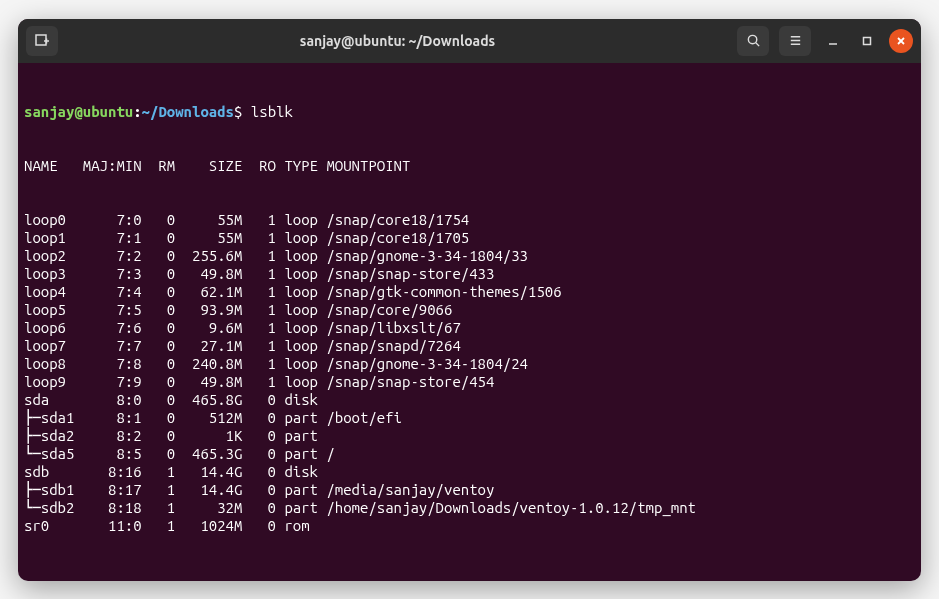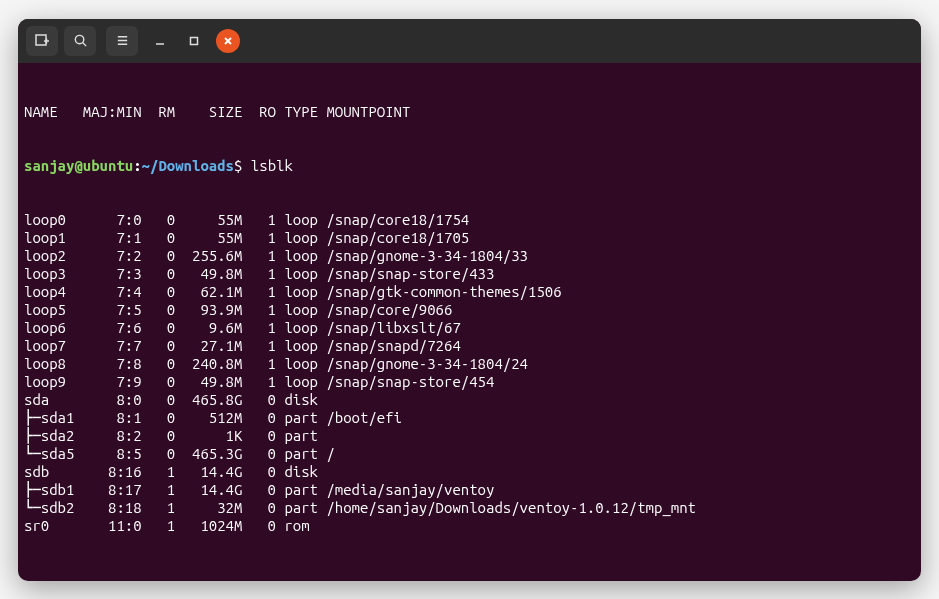--- a/index.html
+++ b/index.html
@@ -88,20 +88,21 @@
   <div class="titlebar">
     <div class="tb-left">
       <div class="sq-btn">
         <svg width="16" height="16" viewBox="0 0 16 16">
             <rect x="2" y="2" width="10" height="10" fill="none" stroke="#ddd" stroke-width="1.5"></rect>
             <line x1="10" y1="8" x2="15" y2="8" stroke="#ddd" stroke-width="1.5"></line>
             <line x1="12.5" y1="5.5" x2="12.5" y2="10.5" stroke="#ddd" stroke-width="1.5"></line>
           </svg>
       </div>
     </div>
+    <div class="tb-title">sanjay@ubuntu: ~/Downloads</div>
     <div class="tb-right">
       <div class="sq-btn">
         <svg width="15" height="15" viewBox="0 0 16 16">
             <circle cx="7" cy="7" r="4.5" fill="none" stroke="#ddd" stroke-width="1.5"></circle>
             <line x1="10.5" y1="10.5" x2="14" y2="14" stroke="#ddd" stroke-width="1.5"></line>
           </svg>
       </div>
       <div class="sq-btn">
         <svg width="15" height="15" viewBox="0 0 16 16">
             <line x1="3" y1="4" x2="13" y2="4" stroke="#ddd" stroke-width="1.5"></line>
@@ -122,17 +123,17 @@
       <div class="win-btn close">
         <svg width="12" height="12" viewBox="0 0 12 12">
             <line x1="3" y1="3" x2="9" y2="9" stroke="#fff" stroke-width="1.8"></line>
             <line x1="9" y1="3" x2="3" y2="9" stroke="#fff" stroke-width="1.8"></line>
           </svg>
       </div>
     </div>
   </div>
 
   <div class="terminal">
+    <div class="row"><span class="user">sanjay@ubuntu</span><span class="colon">:</span><span class="path">~/Downloads</span><span class="dollar">$</span> <span class="cmd">lsblk</span></div>
     <div class="row" id="header-row">NAME   MAJ:MIN  RM    SIZE  RO TYPE MOUNTPOINT</div>
-    <div class="row"><span class="user">sanjay@ubuntu</span><span class="colon">:</span><span class="path">~/Downloads</span><span class="dollar">$</span> <span class="cmd">lsblk</span></div>
     <div id="rows-container"><div class="row">loop0      7:0   0     55M   1 loop /snap/core18/1754</div><div class="row">loop1      7:1   0     55M   1 loop /snap/core18/1705</div><div class="row">loop2      7:2   0  255.6M   1 loop /snap/gnome-3-34-1804/33</div><div class="row">loop3      7:3   0   49.8M   1 loop /snap/snap-store/433</div><div class="row">loop4      7:4   0   62.1M   1 loop /snap/gtk-common-themes/1506</div><div class="row">loop5      7:5   0   93.9M   1 loop /snap/core/9066</div><div class="row">loop6      7:6   0    9.6M   1 loop /snap/libxslt/67</div><div class="row">loop7      7:7   0   27.1M   1 loop /snap/snapd/7264</div><div class="row">loop8      7:8   0  240.8M   1 loop /snap/gnome-3-34-1804/24</div><div class="row">loop9      7:9   0   49.8M   1 loop /snap/snap-store/454</div><div class="row">sda        8:0   0  465.8G   0 disk </div><div class="row">├─sda1     8:1   0    512M   0 part /boot/efi</div><div class="row">├─sda2     8:2   0      1K   0 part </div><div class="row">└─sda5     8:5   0  465.3G   0 part /</div><div class="row">sdb       8:16   1   14.4G   0 disk </div><div class="row">├─sdb1    8:17   1   14.4G   0 part /media/sanjay/ventoy</div><div class="row">└─sdb2    8:18   1     32M   0 part /home/sanjay/Downloads/ventoy-1.0.12/tmp_mnt</div><div class="row">sr0       11:0   1   1024M   0 rom  </div></div>
   </div>
 </div>
 
 </body></html>

